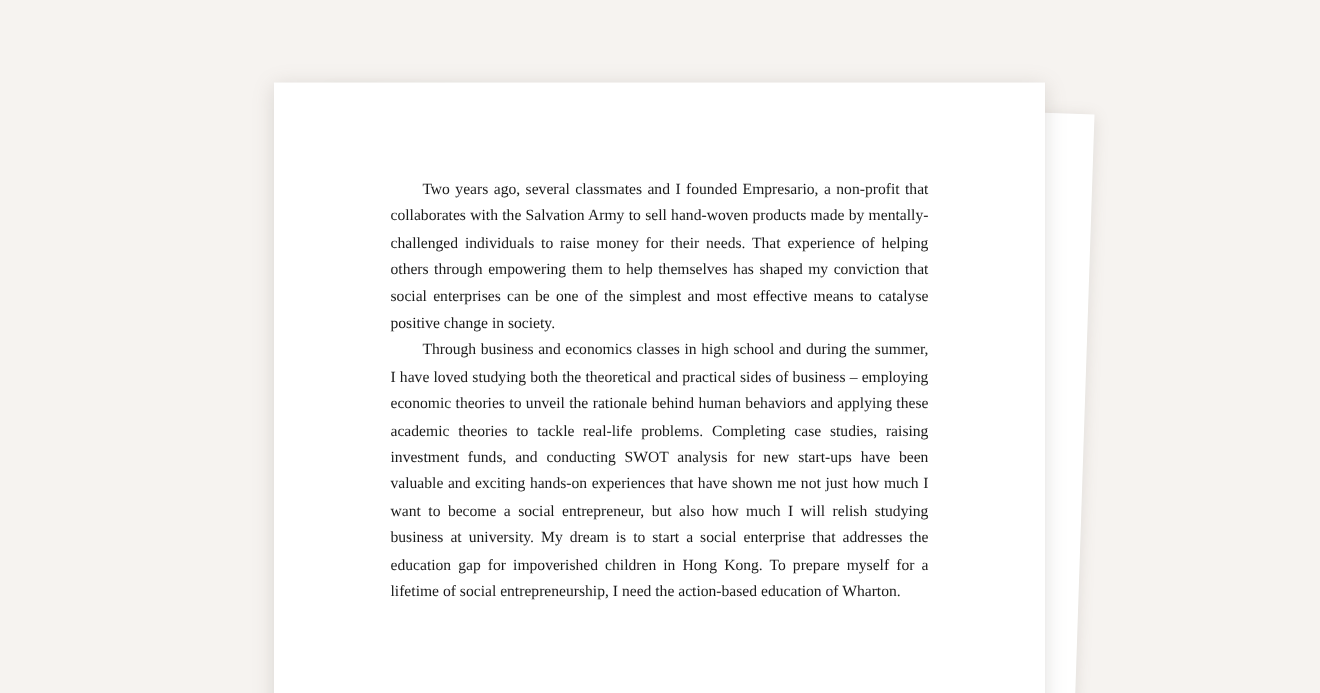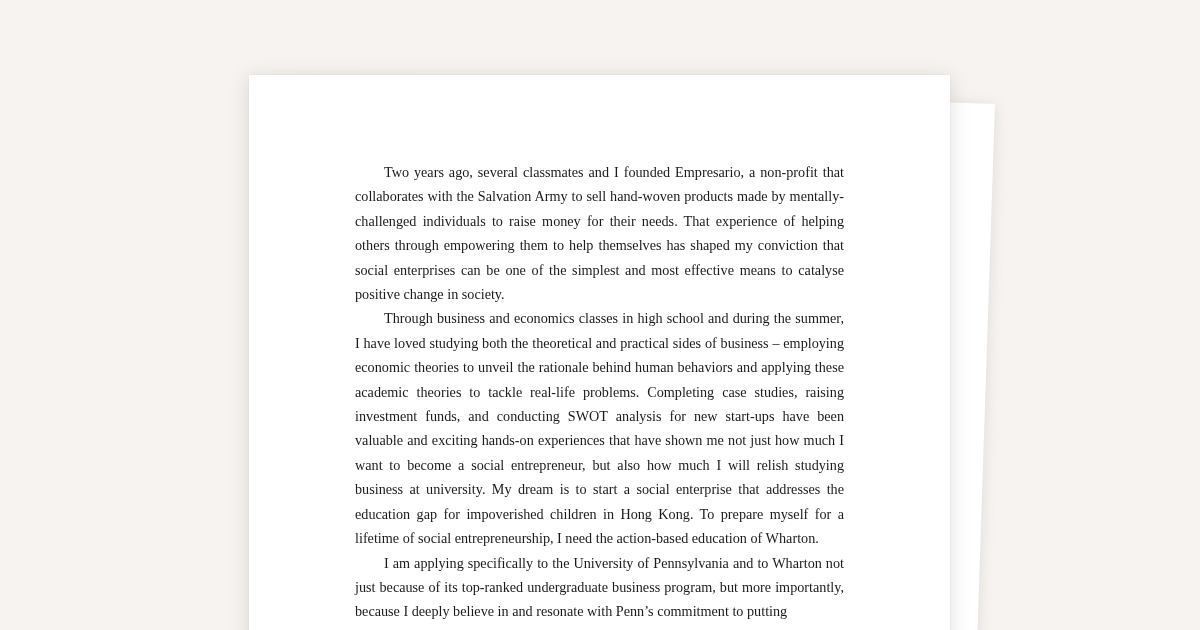--- a/index.html
+++ b/index.html
@@ -54,16 +54,15 @@
 </style>
 </head>
 <body>
 
 <div class="stage">
   <div class="back-page"></div>
   <div class="front-page">
     <div class="essay">
       <p>Two years ago, several classmates and I founded Empresario, a non-profit that collaborates with the Salvation Army to sell hand-woven products made by mentally-challenged individuals to raise money for their needs. That experience of helping others through empowering them to help themselves has shaped my conviction that social enterprises can be one of the simplest and most effective means to catalyse positive change in society.</p>
       <p>Through business and economics classes in high school and during the summer, I have loved studying both the theoretical and practical sides of business – employing economic theories to unveil the rationale behind human behaviors and applying these academic theories to tackle real-life problems. Completing case studies, raising investment funds, and conducting SWOT analysis for new start-ups have been valuable and exciting hands-on experiences that have shown me not just how much I want to become a social entrepreneur, but also how much I will relish studying business at university.  My dream is to start a social enterprise that addresses the education gap for impoverished children in Hong Kong. To prepare myself for a lifetime of social entrepreneurship, I need the action-based education of Wharton.</p>
-      <p>I am applying specifically to the University of Pennsylvania and to Wharton not just because of its top-ranked undergraduate business program, but more importantly, because I deeply believe in and resonate with Penn’s commitment to putting</p>
     </div>
   </div>
 </div>
 
 </body></html>

